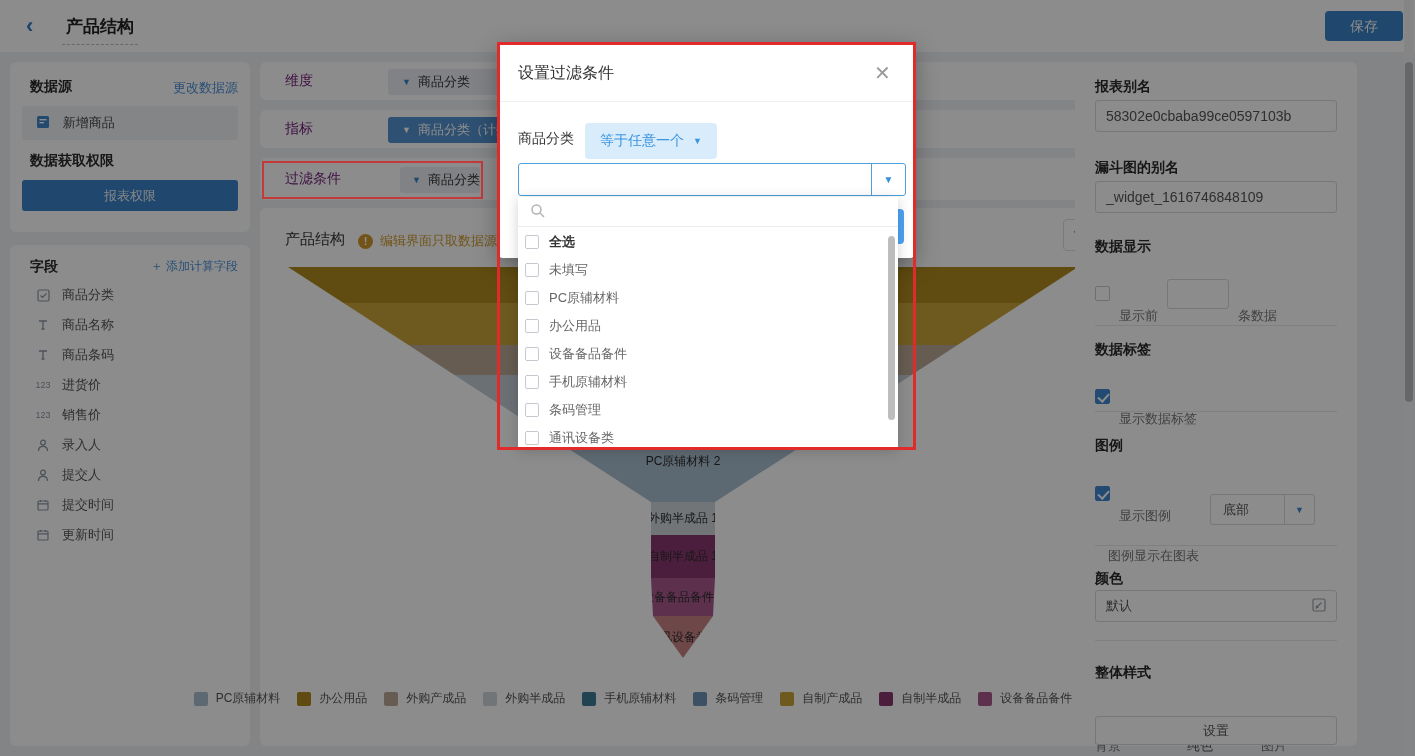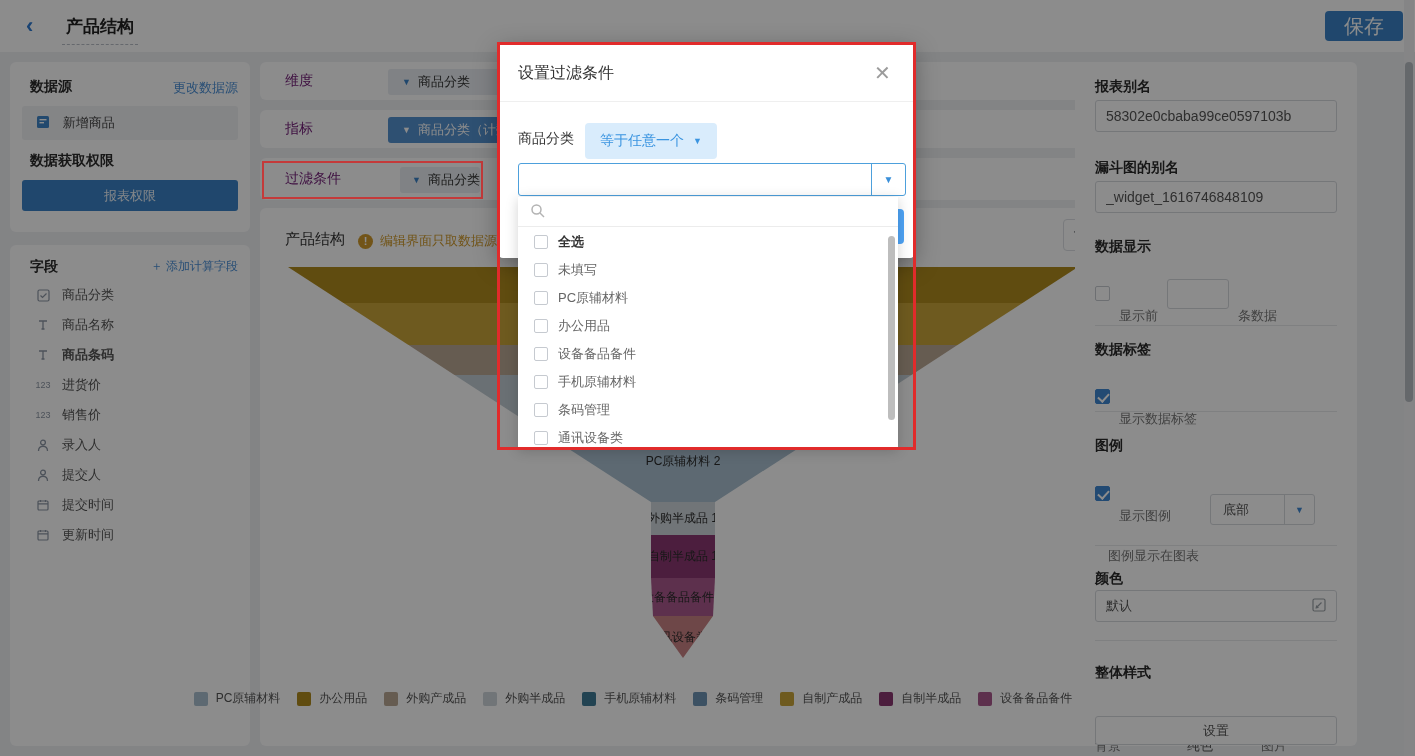--- a/index.html
+++ b/index.html
@@ -8,21 +8,21 @@
     font-family:"Liberation Sans","DejaVu Sans",sans-serif;
     background:#eef0f3; position:relative; overflow:hidden;
     color:#333; font-size:14px;
   }
   .abs { position:absolute; }
 
   
   .topbar { position:absolute; left:0; top:0; width:1415px; height:52px; background:#fff; z-index:1; }
   .back-ic { position:absolute; left:26px; top:14px; font-size:22px; color:#2e7ad1; font-weight:bold; cursor:pointer; line-height:24px; }
   .page-title { position:absolute; left:62px; top:15px; font-size:17px; font-weight:bold; color:#222; border-bottom:1px dashed #b9bec6; padding:0 4px 6px 4px; }
-  .save-btn { position:absolute; left:1325px; top:11px; width:78px; height:30px; background:#3b82c6; color:#fff; border:none; border-radius:4px; font-size:20px; text-align:center; line-height:30px; cursor:pointer; }
+  .save-btn { position:absolute; left:1325px; top:11px; width:78px; height:30px; background:#3b82c6; color:#fff; border:none; border-radius:4px; font-size:14px; text-align:center; line-height:30px; cursor:pointer; }
 
   .card { position:absolute; background:#fff; border-radius:6px; z-index:1; }
 
   
   .lp-title { position:absolute; font-weight:bold; font-size:14px; color:#2b2b2b; }
   .link { color:#4a8fd6; font-size:13px; cursor:pointer; }
   .ds-item { position:absolute; left:12px; top:44px; width:216px; height:34px; background:#f1f2f5; border-radius:3px; line-height:34px; padding-left:14px; font-size:13px; color:#444; }
   .ds-item .ic { display:inline-block; margin-right:9px; color:#3f86c9; vertical-align:-2px; }
   .perm-btn { position:absolute; left:12px; top:118px; width:216px; height:31px; background:#3b82c6; color:#eef4fa; border:none; border-radius:3px; font-size:13px; line-height:31px; text-align:center; cursor:pointer; }
   .field-row { position:absolute; left:24px; height:20px; font-size:13px; color:#555; display:flex; align-items:center; gap:10px; }
@@ -78,21 +78,21 @@
   .op-pill { position:absolute; left:86px; top:79px; height:33px; background:#d9ecfc; border-radius:4px; display:flex; align-items:center; gap:9px; padding:18px 15px; font-size:14px; color:#3a94e0; cursor:pointer; }
   .op-pill .c { font-size:9px; }
   .m-select { position:absolute; left:19px; top:119px; width:388px; height:33px; border:1px solid #4da0dc; border-radius:3px; background:#fff; }
   .m-select .arr { position:absolute; right:0; top:0; width:34px; height:100%; border-left:1px solid #4da0dc; display:flex; align-items:center; justify-content:center; color:#3a8fd9; font-size:10px; cursor:pointer; }
   .confirm-sliver { position:absolute; left:862px; top:209px; width:42px; height:35px; background:#4da3f5; border-radius:4px; z-index:61; }
 
   .ddpanel { position:absolute; left:518px; top:197px; width:380px; height:252px; background:#fff; box-shadow:0 2px 12px rgba(0,0,0,0.18); z-index:62; overflow:hidden; }
   .dd-search { position:absolute; left:0; top:0; width:100%; height:30px; border-bottom:1px solid #ececec; }
   .dd-search .mag { position:absolute; left:12px; top:6px; }
   #option-list { position:absolute; left:0; top:31px; width:100%; }
-  .opt { height:28px; display:flex; align-items:center; gap:10px; padding-left:16px; font-size:13px; color:#666; cursor:pointer; }
+  .opt { height:28px; display:flex; align-items:center; gap:10px; padding-left:7px; font-size:13px; color:#666; cursor:pointer; }
   .opt.bold { font-weight:bold; color:#333; }
   .opt .cb { width:14px; height:14px; }
   .dd-thumb { position:absolute; left:370px; top:39px; width:7px; height:184px; background:#bdbdbd; border-radius:4px; cursor:pointer; }
 </style>
 </head>
 <body>
 
 <div class="topbar">
   <span class="back-ic">‹</span>
   <div class="page-title">产品结构</div>
@@ -130,21 +130,21 @@
         <span>商品分类</span>
       </div>
       <div class="field-row" style="top: 70px;">
         <span class="field-ic">
           <svg width="12" height="12" viewBox="0 0 12 12" fill="none" stroke="#8c96a4" stroke-width="1.3">
             <path d="M2 2 h8 M6 2 v8 M4.5 10 h3"></path>
           </svg>
         </span>
         <span>商品名称</span>
       </div>
-      <div class="field-row" style="top: 100px; font-weight: bold;">
+      <div class="field-row" style="top: 100px;">
         <span class="field-ic">
           <svg width="12" height="12" viewBox="0 0 12 12" fill="none" stroke="#8c96a4" stroke-width="1.3">
             <path d="M2 2 h8 M6 2 v8 M4.5 10 h3"></path>
           </svg>
         </span>
         <span>商品条码</span>
       </div>
       <div class="field-row" style="top: 130px;">
         <span class="field-ic">
           <span style="font-size:9px; letter-spacing:0; color:#8c96a4;">123</span>

